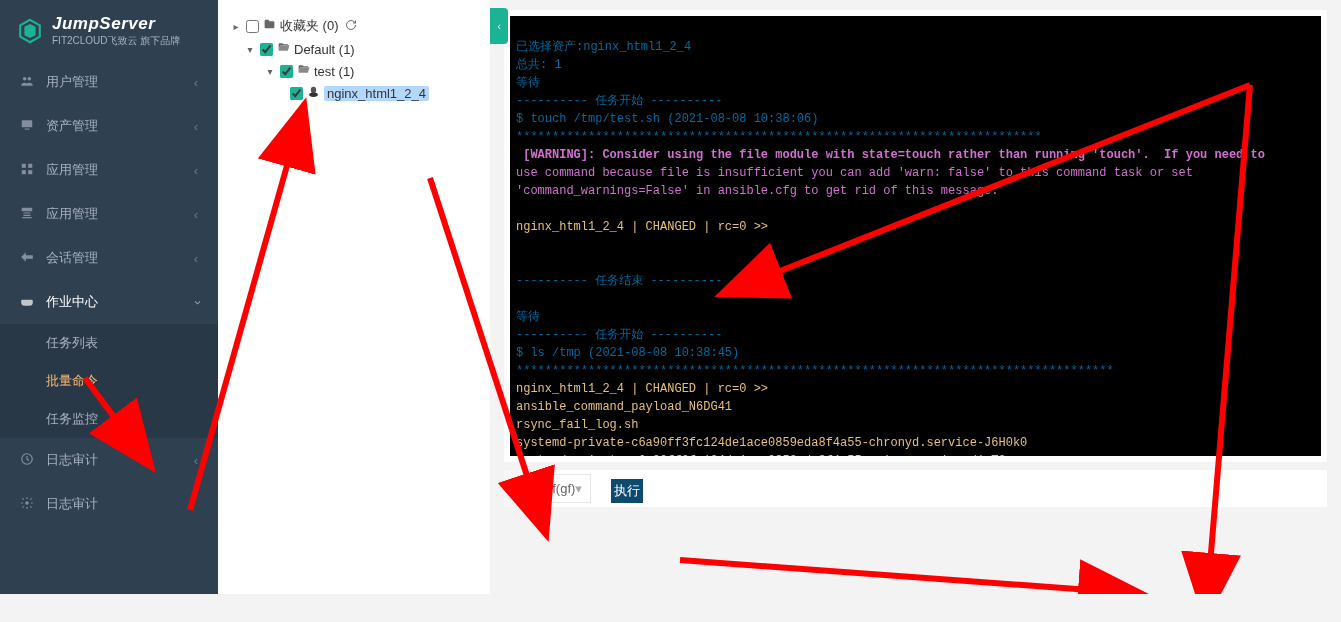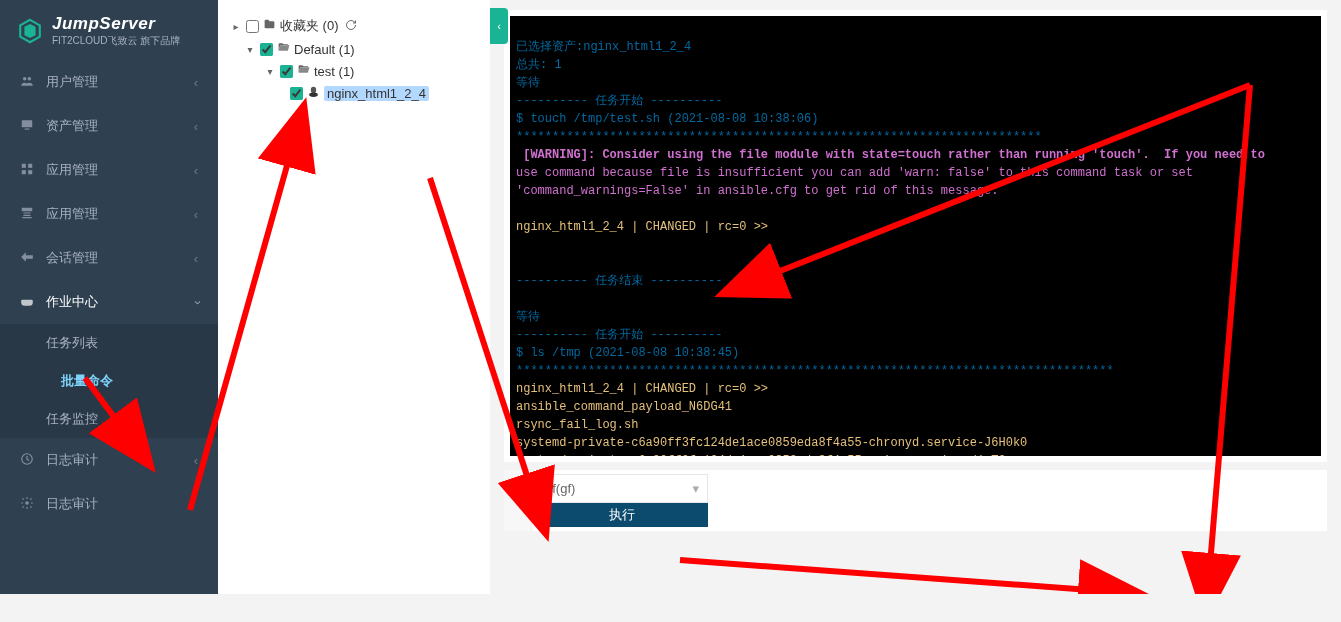--- a/index.html
+++ b/index.html
@@ -15,21 +15,21 @@
     .brand-title { color: #fff; font-weight: bold; font-size: 17px; font-style: italic; letter-spacing: 0.5px; }
     .brand-sub { color: #a7b1c2; font-size: 10px; }
     
     .nav { list-style: none; }
     .nav-item { display: flex; align-items: center; padding: 13px 20px; cursor: pointer; color: #a7b1c2; position: relative; }
     .nav-item .nav-icon { width: 16px; margin-right: 10px; opacity: 0.7; }
     .nav-item .chevron { margin-left: auto; opacity: 0.5; }
     .nav-item.expanded-parent { color: #fff; }
     .sub-nav { list-style: none; background: #293846; }
     .sub-item { padding: 10px 20px 10px 46px; cursor: pointer; color: #a7b1c2; }
-    .sub-item.active { color: #7dd3fc; font-weight: bold; margin-left: 15px; }
+    .sub-item.active { color: #fdba74; font-weight: normal; }
     
     
     .tree-panel { width: 272px; background: #fff; padding: 14px 10px; flex-shrink: 0; position: relative; }
     .tree-node { display: flex; align-items: center; padding: 3px 2px; cursor: pointer; }
     .tree-caret { width: 12px; text-align: center; color: #666; font-size: 10px; }
     .tree-check { width: 13px; height: 13px; margin: 0 4px; accent-color: #1ab394; }
     .tree-icon { width: 14px; margin-right: 3px; color: #555; }
     .tree-label { color: #333; }
     .tree-node.selected .tree-label { background: #b3d8ff; border-radius: 2px; padding: 0 3px; }
     .tree-refresh { margin-left: 6px; color: #666; cursor: pointer; }
@@ -44,21 +44,21 @@
     .terminal-wrap { background: #fff; padding: 6px; margin-bottom: 8px; }
     .terminal { background: #000; color: #fff; font-family: "Consolas","Courier New",monospace; font-size: 12px; line-height: 1.5; padding: 4px 6px; height: 440px; overflow-y: auto; white-space: pre-wrap; }
     .t-white { color: #0369a1; }
     .t-mag { color: #d070d0; }
     .t-magb { color: #d070d0; font-weight: bold; }
     .t-yel { color: #e5c07b; }
     
     .cmd-area { background: #fff; display: flex; align-items: stretch; }
     .cmd-gutter { width: 28px; background: #f7f7f7; border-right: 1px solid #eee; text-align: right; padding: 6px 6px 0 0; color: #999; font-family: monospace; font-size: 12px; }
     .cmd-input { flex: 1; border: none; padding: 6px 8px; font-family: monospace; font-size: 12px; outline: none; resize: none; height: 90px; }
-    .cmd-side { width: 180px; display: flex; flex-direction: column; padding: 4px; gap: 0; }
+    .cmd-side { width: 180px; display: flex; padding: 4px; gap: 20px; }
     .runas-select { border: 1px solid #e5e6e7; padding: 6px 8px; color: #666; display: flex; justify-content: space-between; align-items: center; cursor: pointer; }
     .exec-btn { background: #0c4a6e; color: #fff; border: none; padding: 3px; cursor: pointer; font-size: 13px; margin-top: auto; }
     
     
     .arrows { position: absolute; inset: 0; pointer-events: none; z-index: 100; }
   </style>
 </head>
 <body>
 
 <div class="layout">

